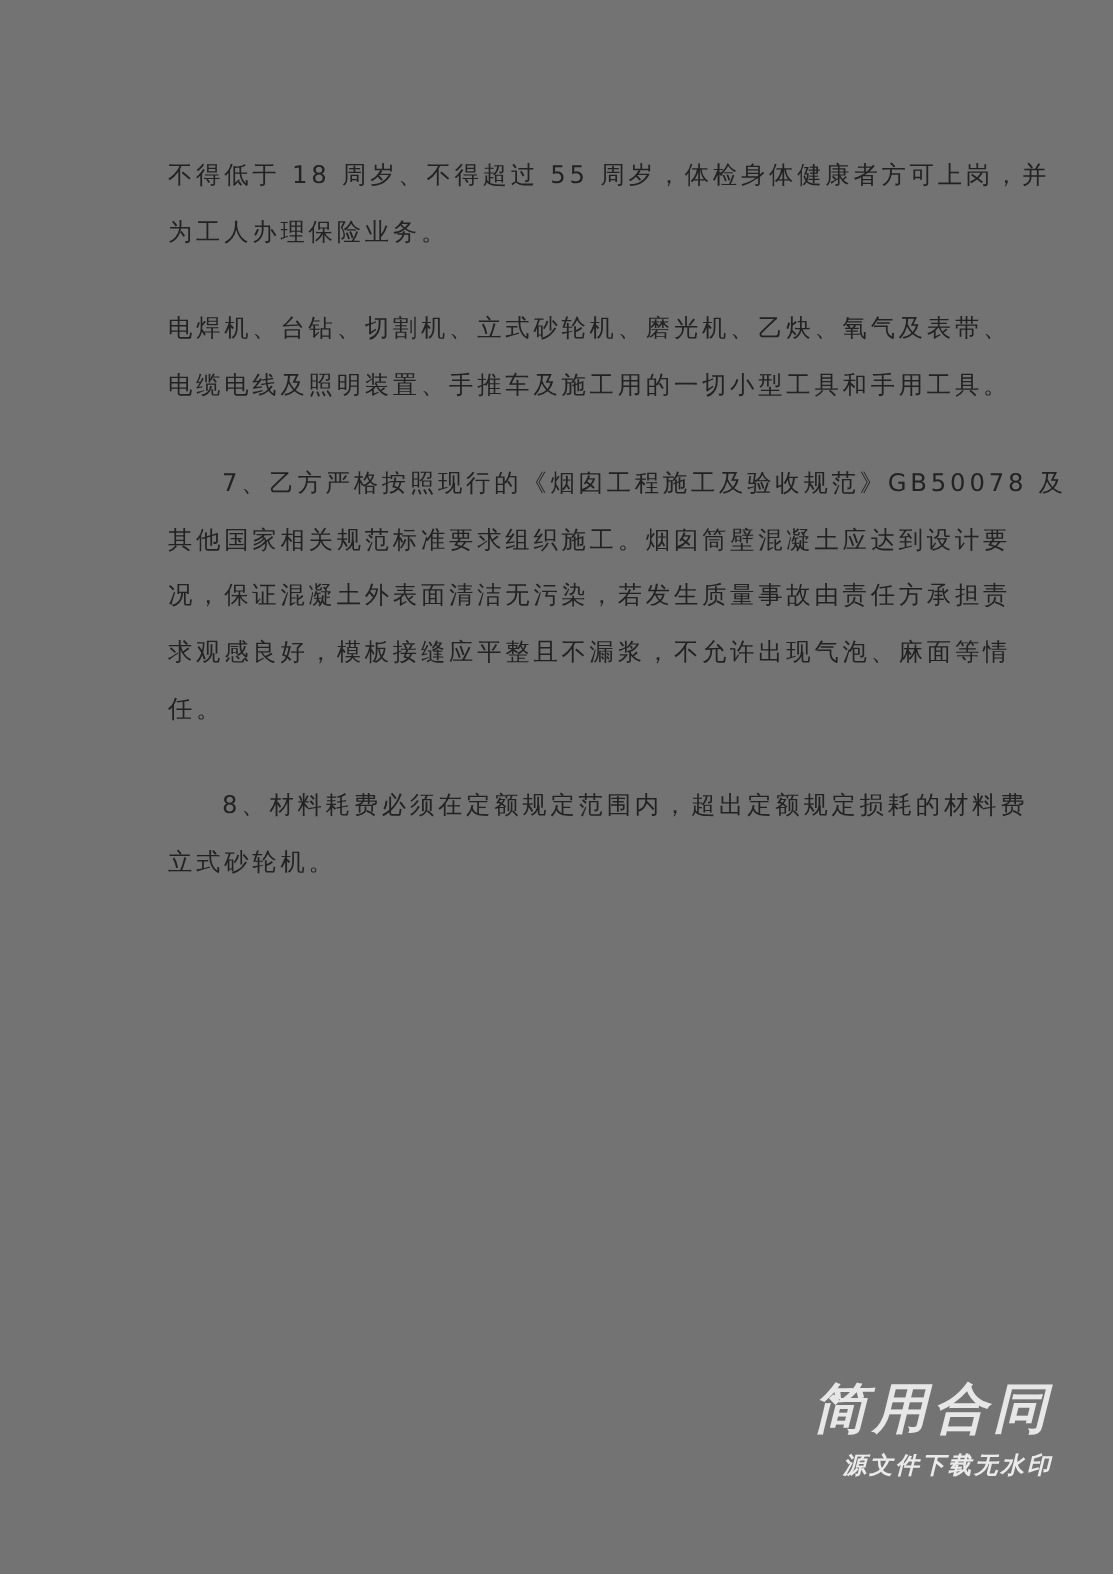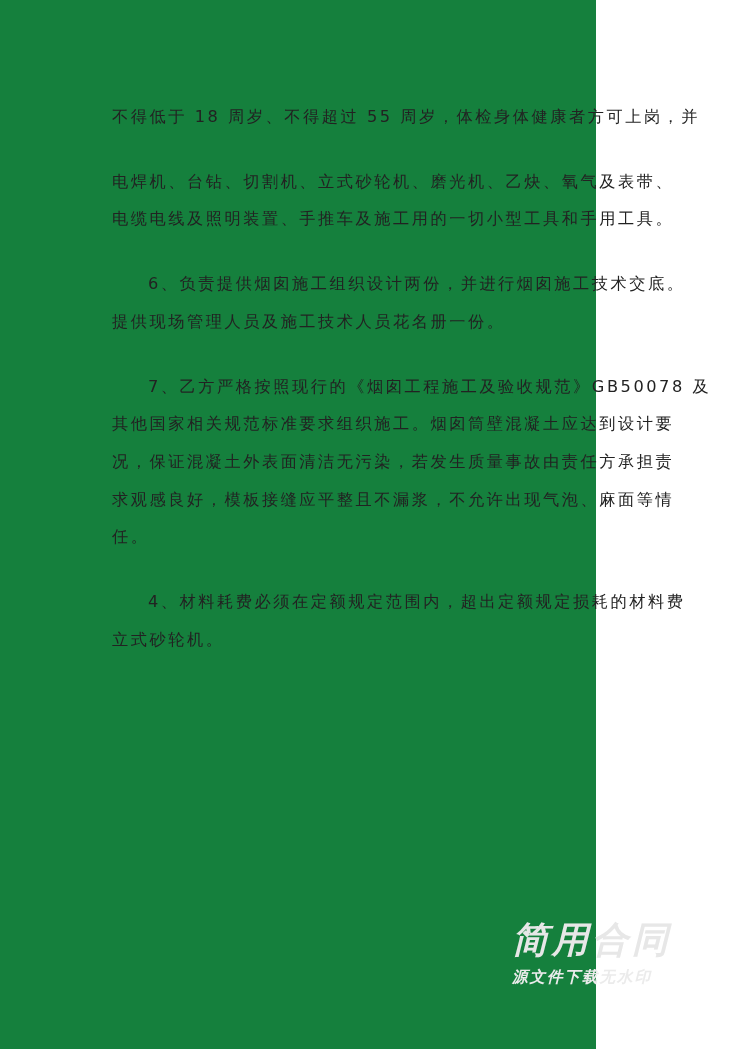--- a/index.html
+++ b/index.html
@@ -11,23 +11,23 @@
       width: 742px;
       height: 1049px;
       position: relative;
       overflow: hidden;
       font-family: "DejaVu Sans", "Liberation Sans", sans-serif;
       color: #222222;
     }
     .page {
       position: absolute;
       left: 0; top: 0;
-      width: 596px;
+      width: 742px;
       height: 1049px;
-      background: #15803d;
+      background: #737373;
     }
     .content {
       position: absolute;
       left: 112px;
       top: 98px;
       width: 518px;
     }
     .para {
       margin: 0 0 27px 0;
       font-size: 16.2px;
@@ -36,21 +36,21 @@
       text-align: justify;
       text-align-last: left;
       word-break: break-all;
     }
     .line { display: block; white-space: nowrap; }
     .watermark {
       position: absolute;
       left: 512px;
       top: 918px;
       width: 190px;
-      text-align: left;
+      text-align: right;
       color: #e7e7e7;
       font-style: italic;
       font-weight: bold;
       user-select: none;
     }
     .wm-title {
       font-size: 36px;
       letter-spacing: 4px;
       line-height: 44px;
     }
@@ -63,46 +63,43 @@
     }
   </style>
 </head>
 <body>
 
 <div class="page">
   <div class="content">
 
     <p class="para">
       <span class="line">不得低于 18 周岁、不得超过 55 周岁，体检身体健康者方可上岗，并</span>
+      <span class="line">为工人办理保险业务。</span>
     </p>
 
     <p class="para">
     </p>
 
     <p class="para">
       <span class="line">电焊机、台钻、切割机、立式砂轮机、磨光机、乙炔、氧气及表带、</span>
       <span class="line">电缆电线及照明装置、手推车及施工用的一切小型工具和手用工具。</span>
     </p>
 
 
-    <p class="para">
-      <span class="line" style="padding-left:36px">6、负责提供烟囱施工组织设计两份，并进行烟囱施工技术交底。</span>
-      <span class="line">提供现场管理人员及施工技术人员花名册一份。</span>
-    </p>
 
     <p class="para">
       <span class="line" style="padding-left:36px">7、乙方严格按照现行的《烟囱工程施工及验收规范》GB50078 及</span>
       <span class="line">其他国家相关规范标准要求组织施工。烟囱筒壁混凝土应达到设计要</span>
       <span class="line">况，保证混凝土外表面清洁无污染，若发生质量事故由责任方承担责</span>
       <span class="line">求观感良好，模板接缝应平整且不漏浆，不允许出现气泡、麻面等情</span>
       <span class="line">任。</span>
     </p>
 
     <p class="para">
-      <span class="line" style="padding-left:36px">4、材料耗费必须在定额规定范围内，超出定额规定损耗的材料费</span>
+      <span class="line" style="padding-left:36px">8、材料耗费必须在定额规定范围内，超出定额规定损耗的材料费</span>
       <span class="line">立式砂轮机。</span>
     </p>
 
   </div>
 
   <div class="watermark">
     <div class="wm-title">简用合同</div>
     <div class="wm-sub">源文件下载无水印</div>
   </div>
 </div>

